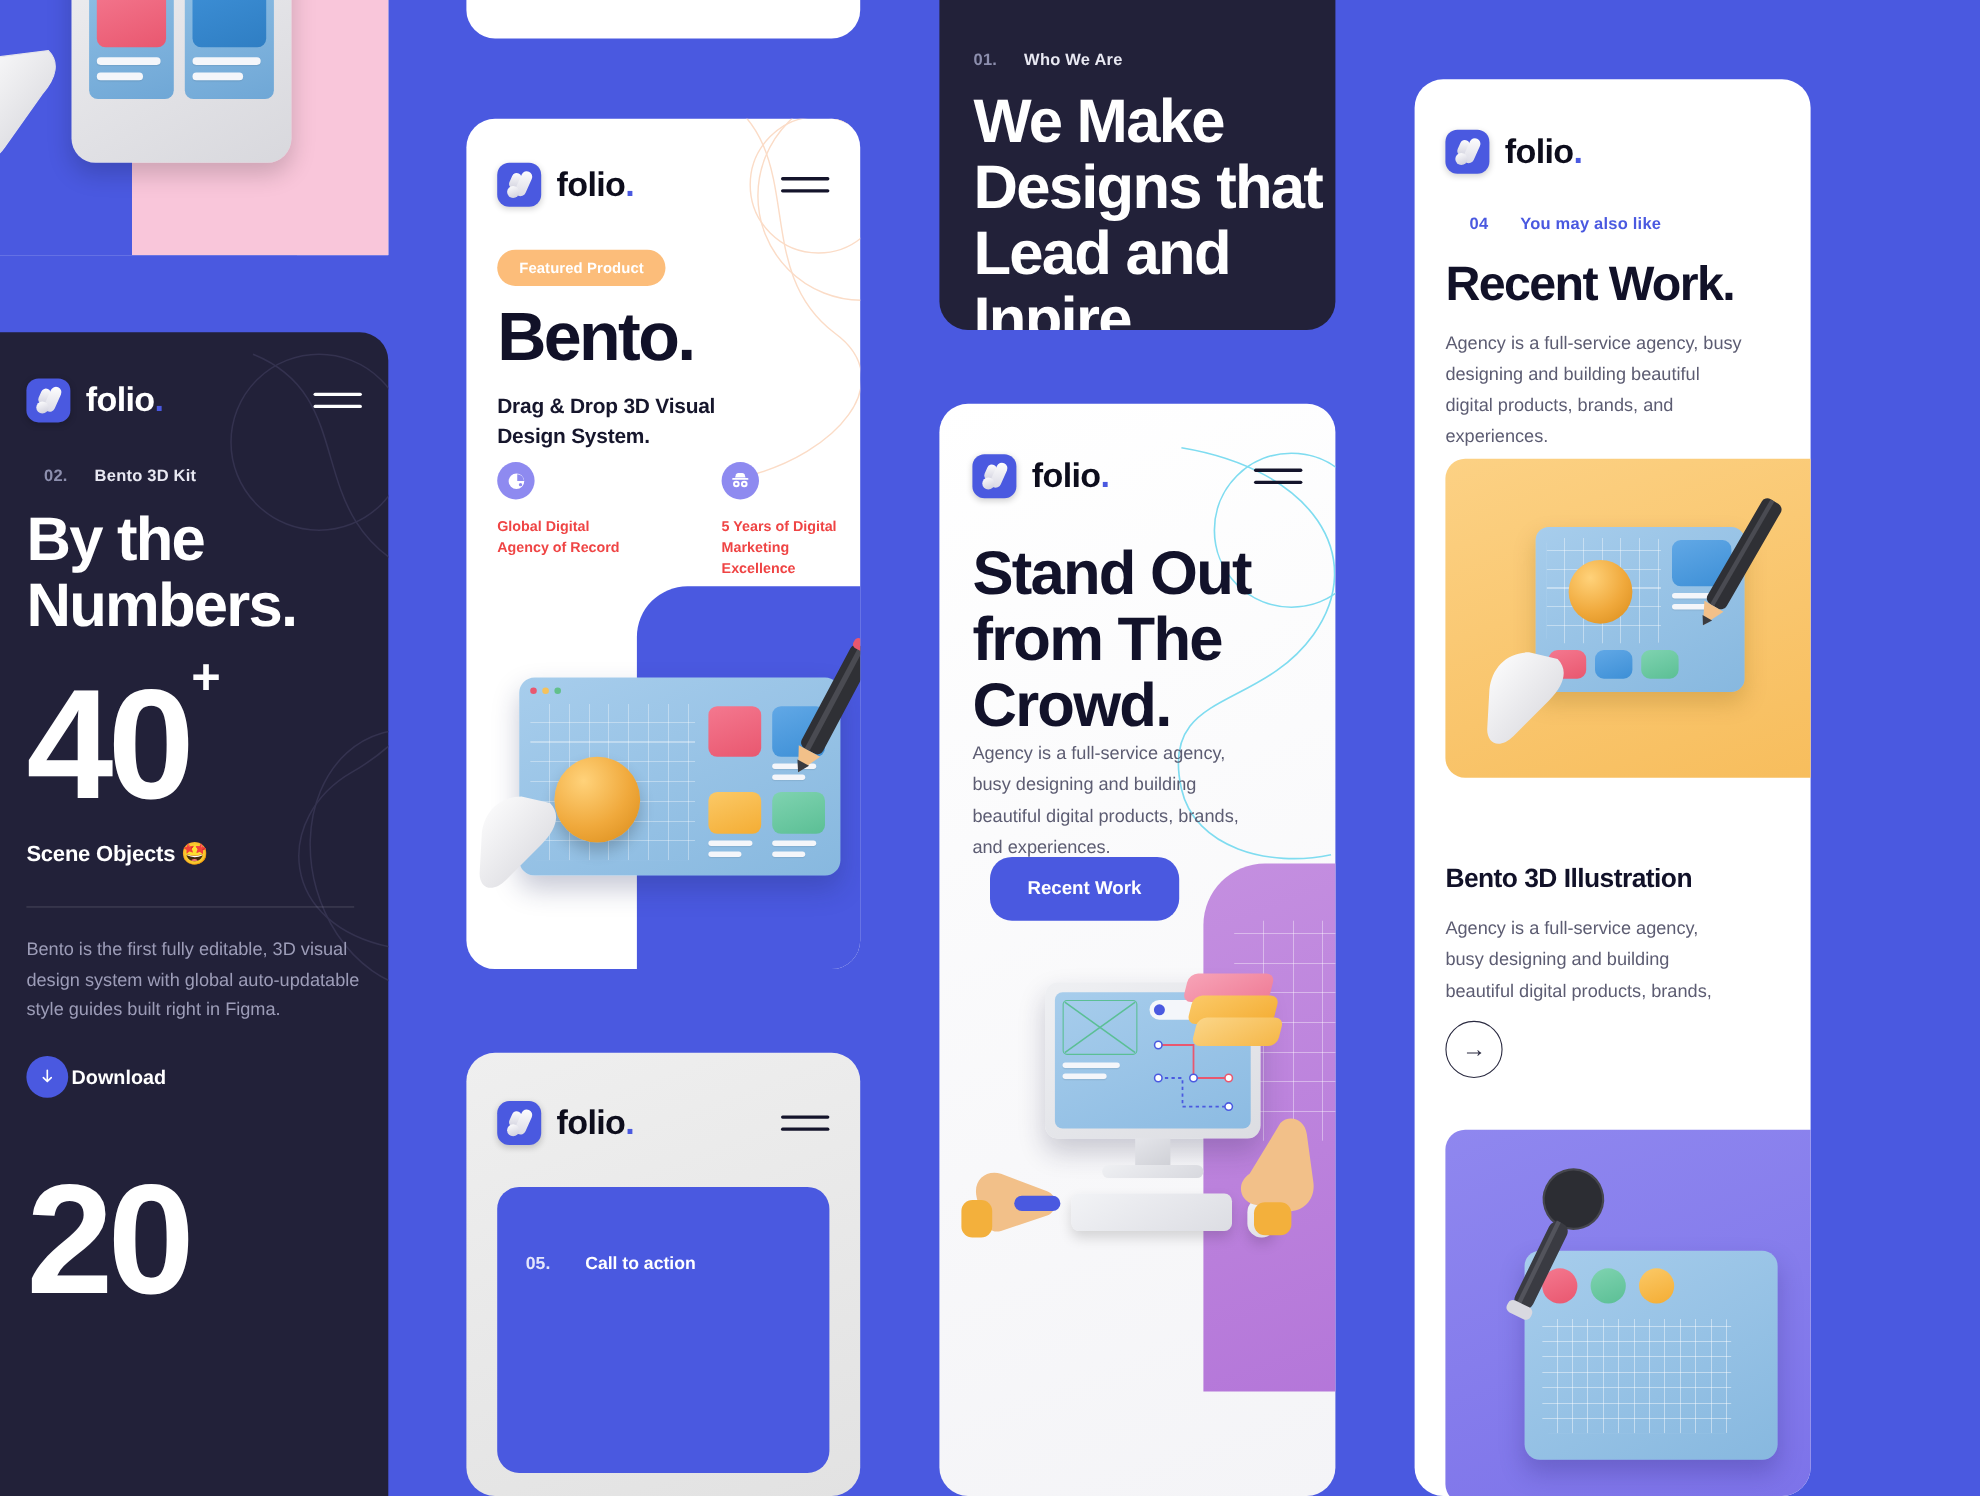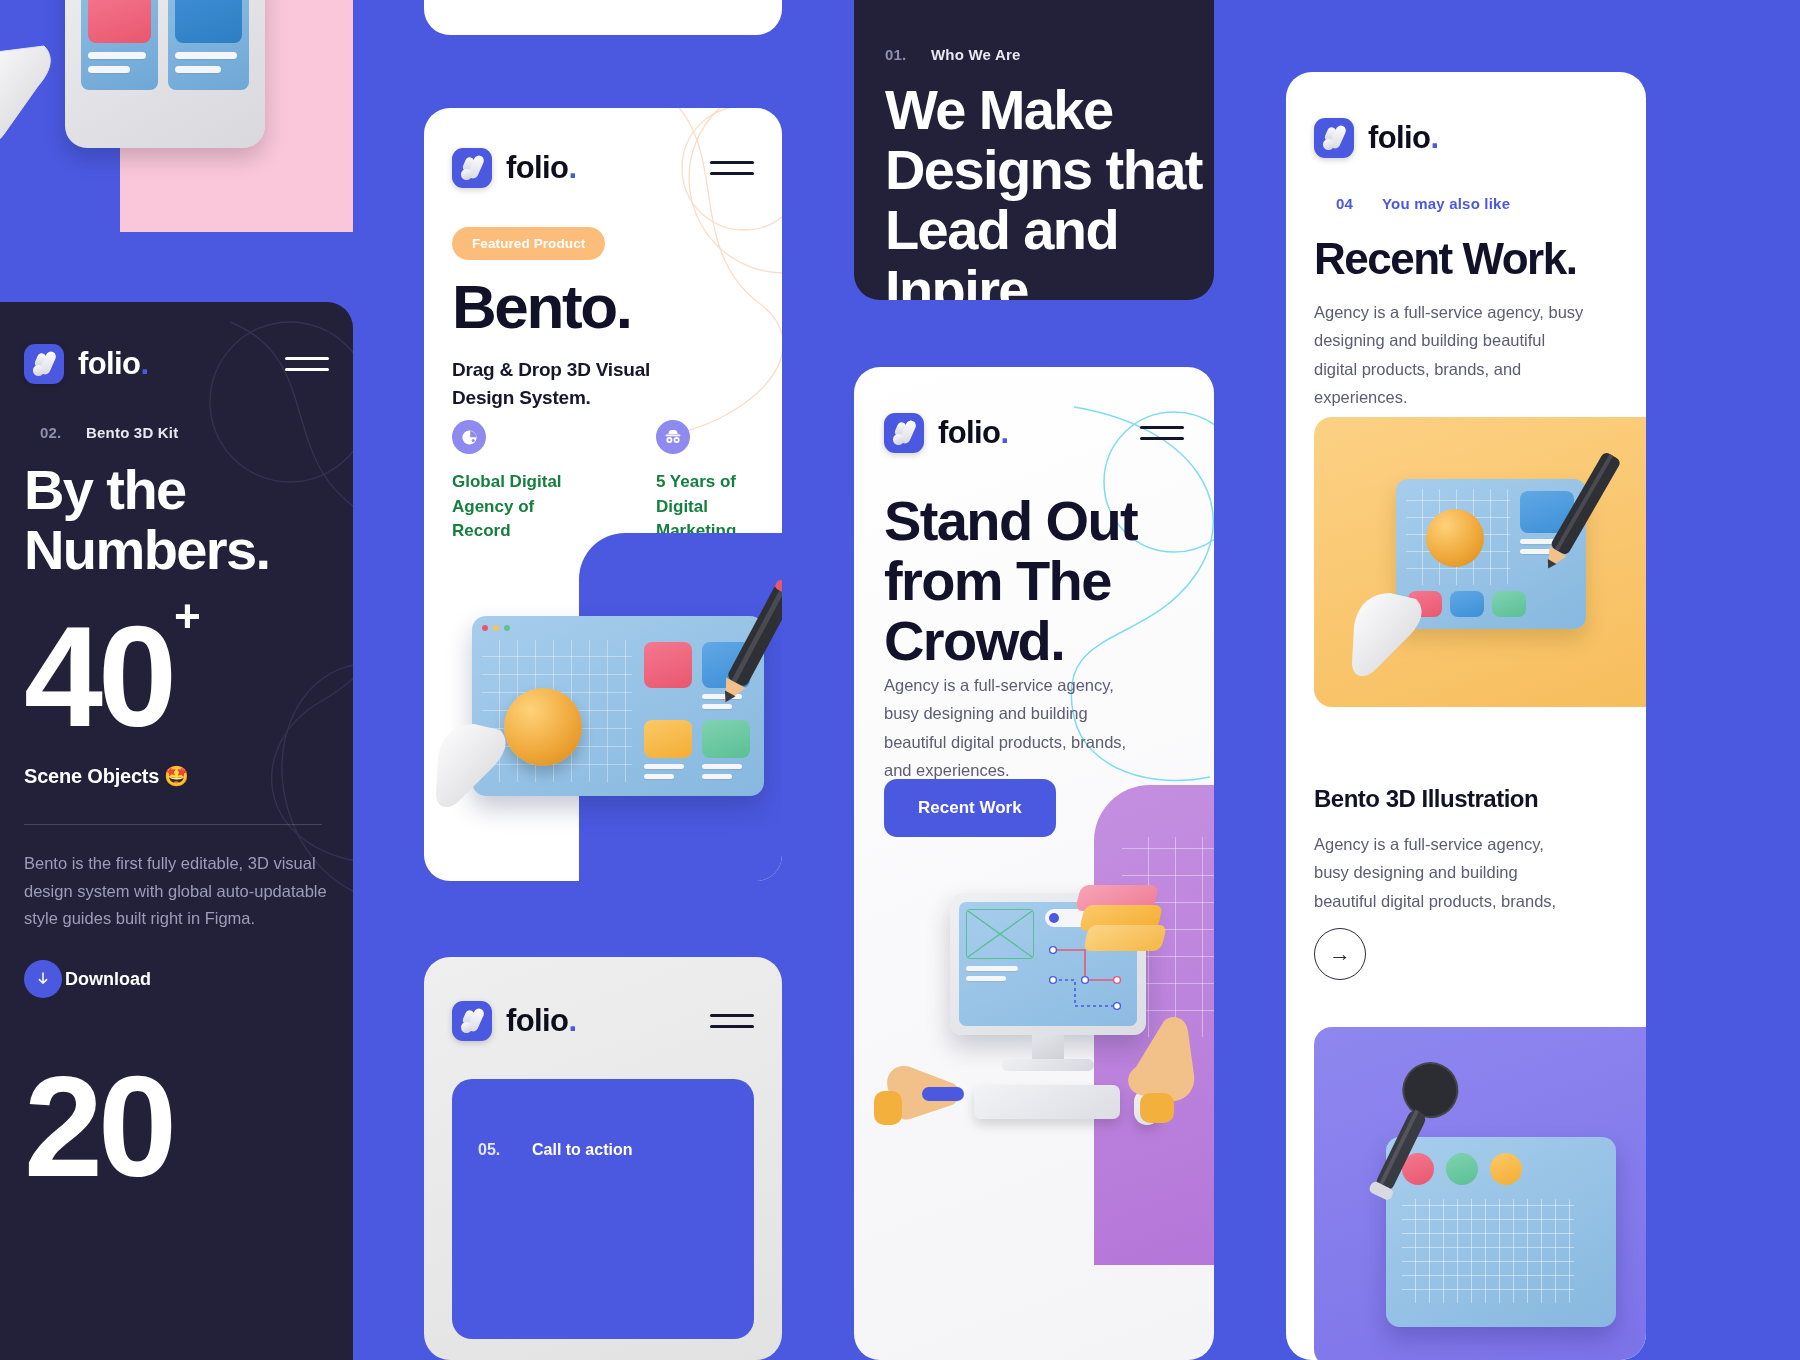--- a/index.html
+++ b/index.html
@@ -84,21 +84,21 @@
     display: inline-block; background: #fcbd7a; color: #ffffff;
     font-size: 13.5px; font-weight: 700; letter-spacing: .1px;
     padding: 9px 20px; border-radius: 30px;
   }
   h2.bento { font-size: 62px; font-weight: 700; letter-spacing: -2.4px; color: #111128; line-height: 1; }
   .sub-ink { font-size: 19px; line-height: 1.45; font-weight: 700; color: #16162c; letter-spacing: -.2px; }
 
   .featrow { display: flex; gap: 80px; }
   .feat { width: 124px; }
   .feat-ic { width: 34px; height: 34px; border-radius: 50%; background: #8e8af0; display: flex; align-items: center; justify-content: center; margin-bottom: 16px; }
-  .feat-tx { font-size: 17px; line-height: 1.45; font-weight: 700; color: #15803d; }
+  .feat-tx { font-size: 13px; line-height: 1.45; font-weight: 700; color: #ef4444; }
 
   .body-light { font-size: 16.5px; line-height: 1.72; color: #5c5c72; }
   .btn-primary {
     background: #4a59e0; color: #ffffff; border: none; border-radius: 13px;
     font-size: 17px; font-weight: 700; font-family: inherit;
     padding: 0 34px; height: 58px; cursor: pointer;
   }
   .cta-box { background: #4a59e0; border-radius: 20px; }
   .cta-row { display: flex; align-items: baseline; font-size: 16px; font-weight: 700; color: #ffffff; }
   .cta-row .num { width: 54px; flex: none; opacity: .85; }
@@ -367,21 +367,21 @@
     </div>
 
     <h1 class="display ink" style="position:absolute;left:30px;top:124px;">
       <span>Stand Out</span><br>
       <span>from The</span><br>
       <span>Crowd.</span>
     </h1>
 
     <p class="body-light" style="position:absolute;left:30px;top:304px;width:265px;">Agency is a full-service agency, busy designing and building beautiful digital products, brands, and experiences.</p>
 
-    <button class="btn-primary" style="position:absolute;left:30px;top:412px;">Recent Work</button>
+    <button class="btn-primary" style="position:absolute;left:46px;top:412px;border-radius:20px;">Recent Work</button>
 
     <div style="position:absolute;left:240px;top:418px;width:330px;height:480px;background:linear-gradient(160deg,#c48fe0,#b273d8);border-radius:56px 0 0 0;"></div>
     <div style="position:absolute;left:268px;top:470px;width:240px;height:200px;background:repeating-linear-gradient(0deg,transparent 0 26px,rgba(255,255,255,.4) 26px 27px),repeating-linear-gradient(90deg,transparent 0 26px,rgba(255,255,255,.4) 26px 27px);"></div>
 
     <div class="ill" style="left:28px;top:500px;width:330px;height:320px;">
 
       <div style="position:absolute;left:68px;top:26px;width:196px;height:142px;background:linear-gradient(150deg,#eff0f3,#dcdde2);border-radius:12px;box-shadow:0 12px 24px rgba(30,30,70,.22);">
         <div style="position:absolute;left:9px;top:9px;width:178px;height:124px;background:linear-gradient(155deg,#a7cdec,#8cbbe2);border-radius:7px;">
           <div style="position:absolute;left:7px;top:7px;width:68px;height:50px;border:1.6px solid #5bbf95;border-radius:4px;"></div>
           <svg style="position:absolute;left:7px;top:7px;" width="68" height="50">

